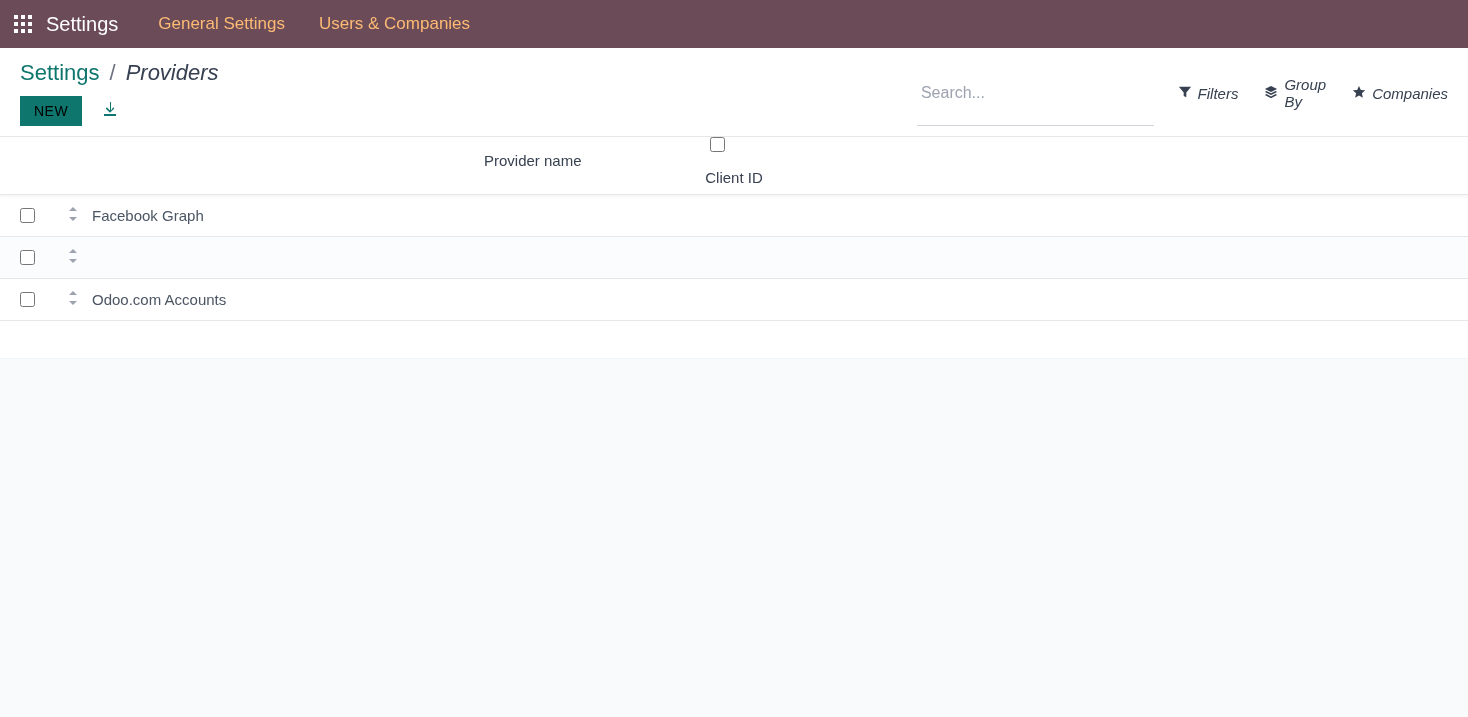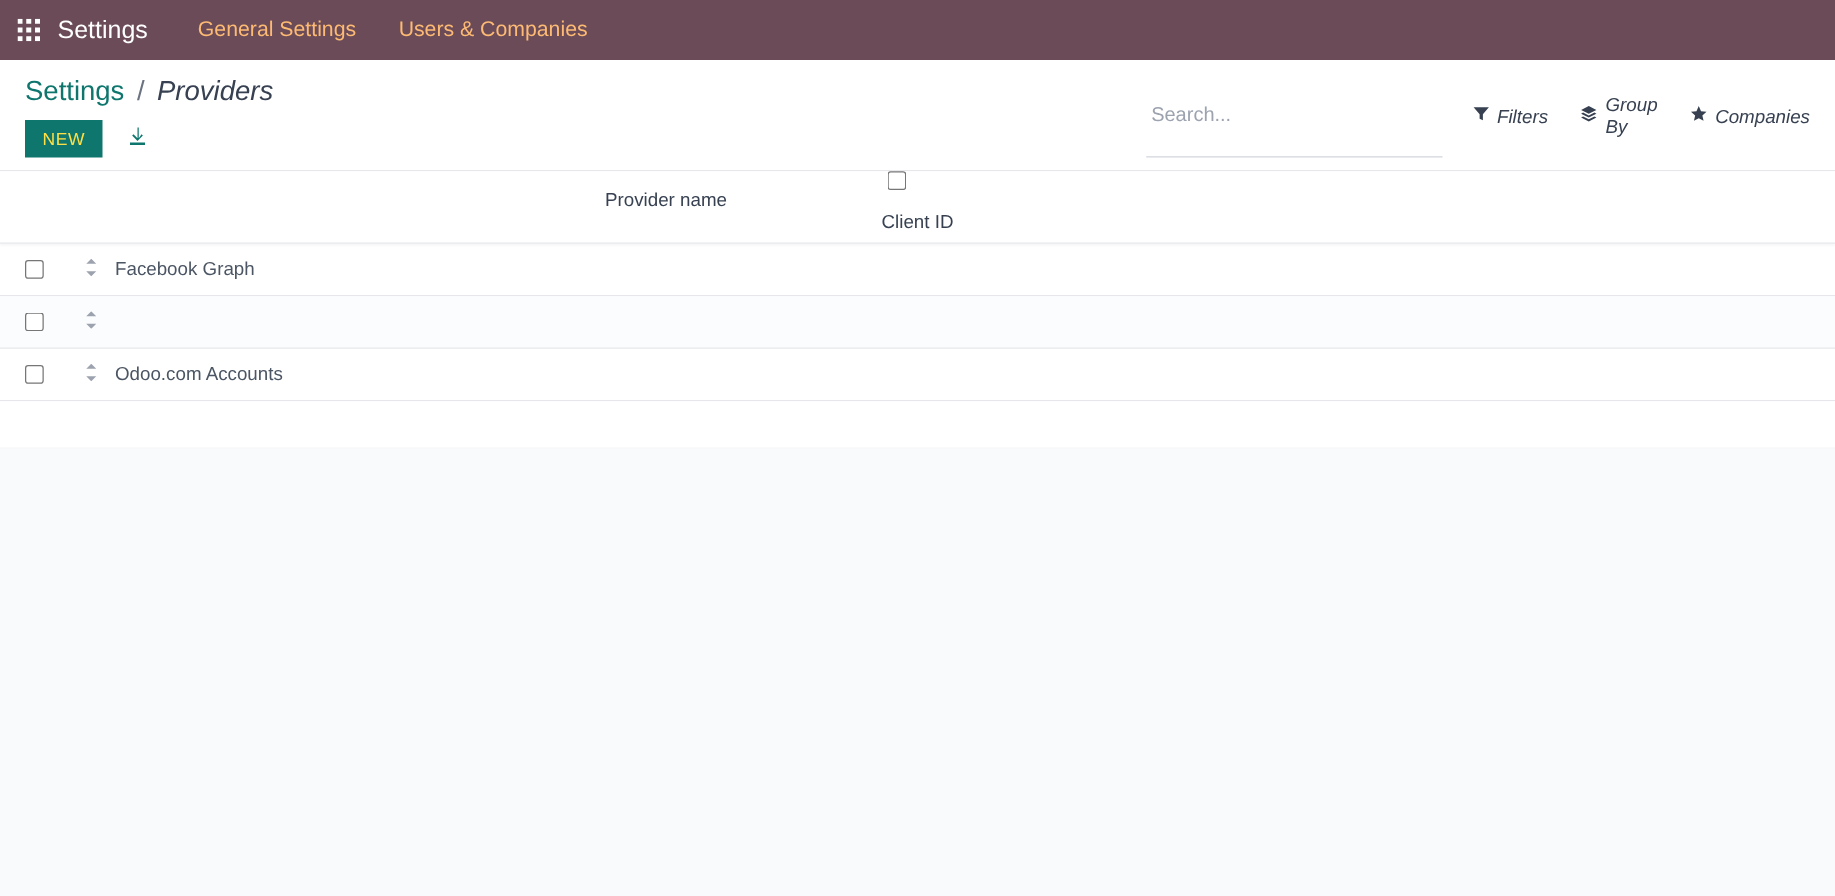--- a/index.html
+++ b/index.html
@@ -71,21 +71,21 @@
     color: #374151;
     font-style: italic;
   }
   .cp-buttons {
     display: flex;
     align-items: center;
     gap: 20px;
   }
   .btn-new {
     background: #0f766e;
-    color: #fde047;
+    color: #000000;
     border: none;
     padding: 7px 14px;
     font-size: 14px;
     letter-spacing: 0.5px;
     cursor: pointer;
   }
   .btn-download {
     color: #0f766e;
     cursor: pointer;
     font-size: 16px;

